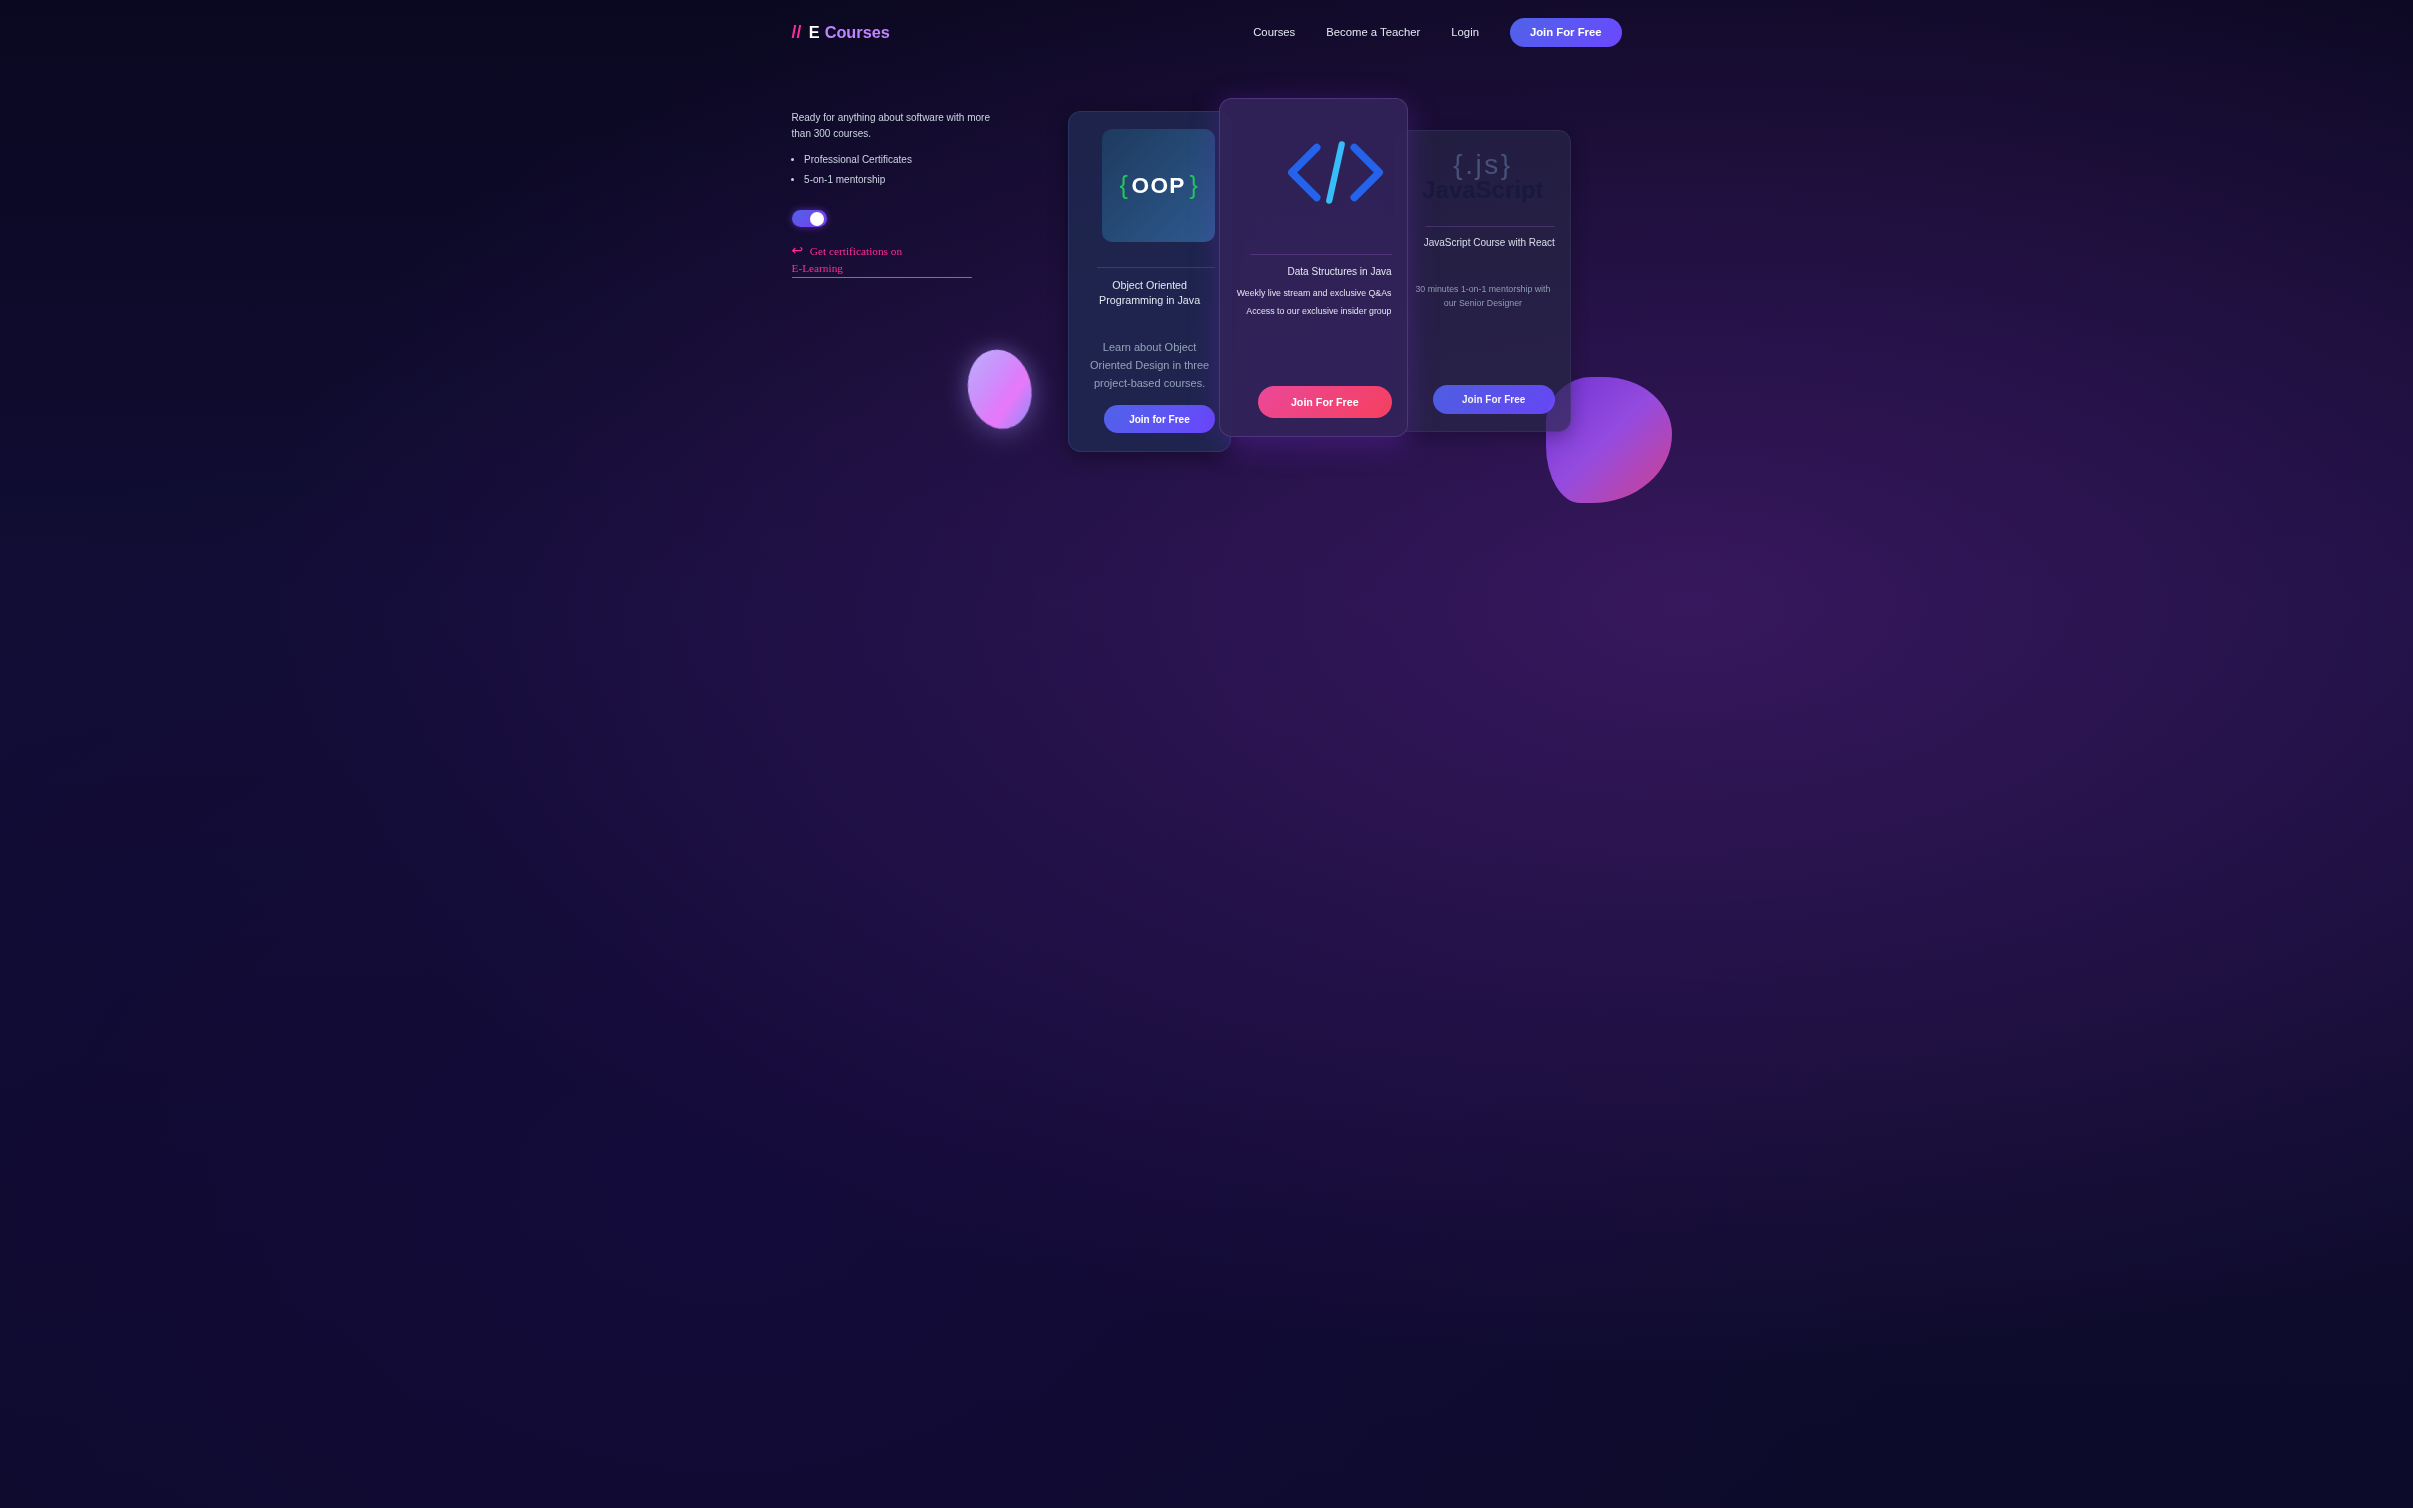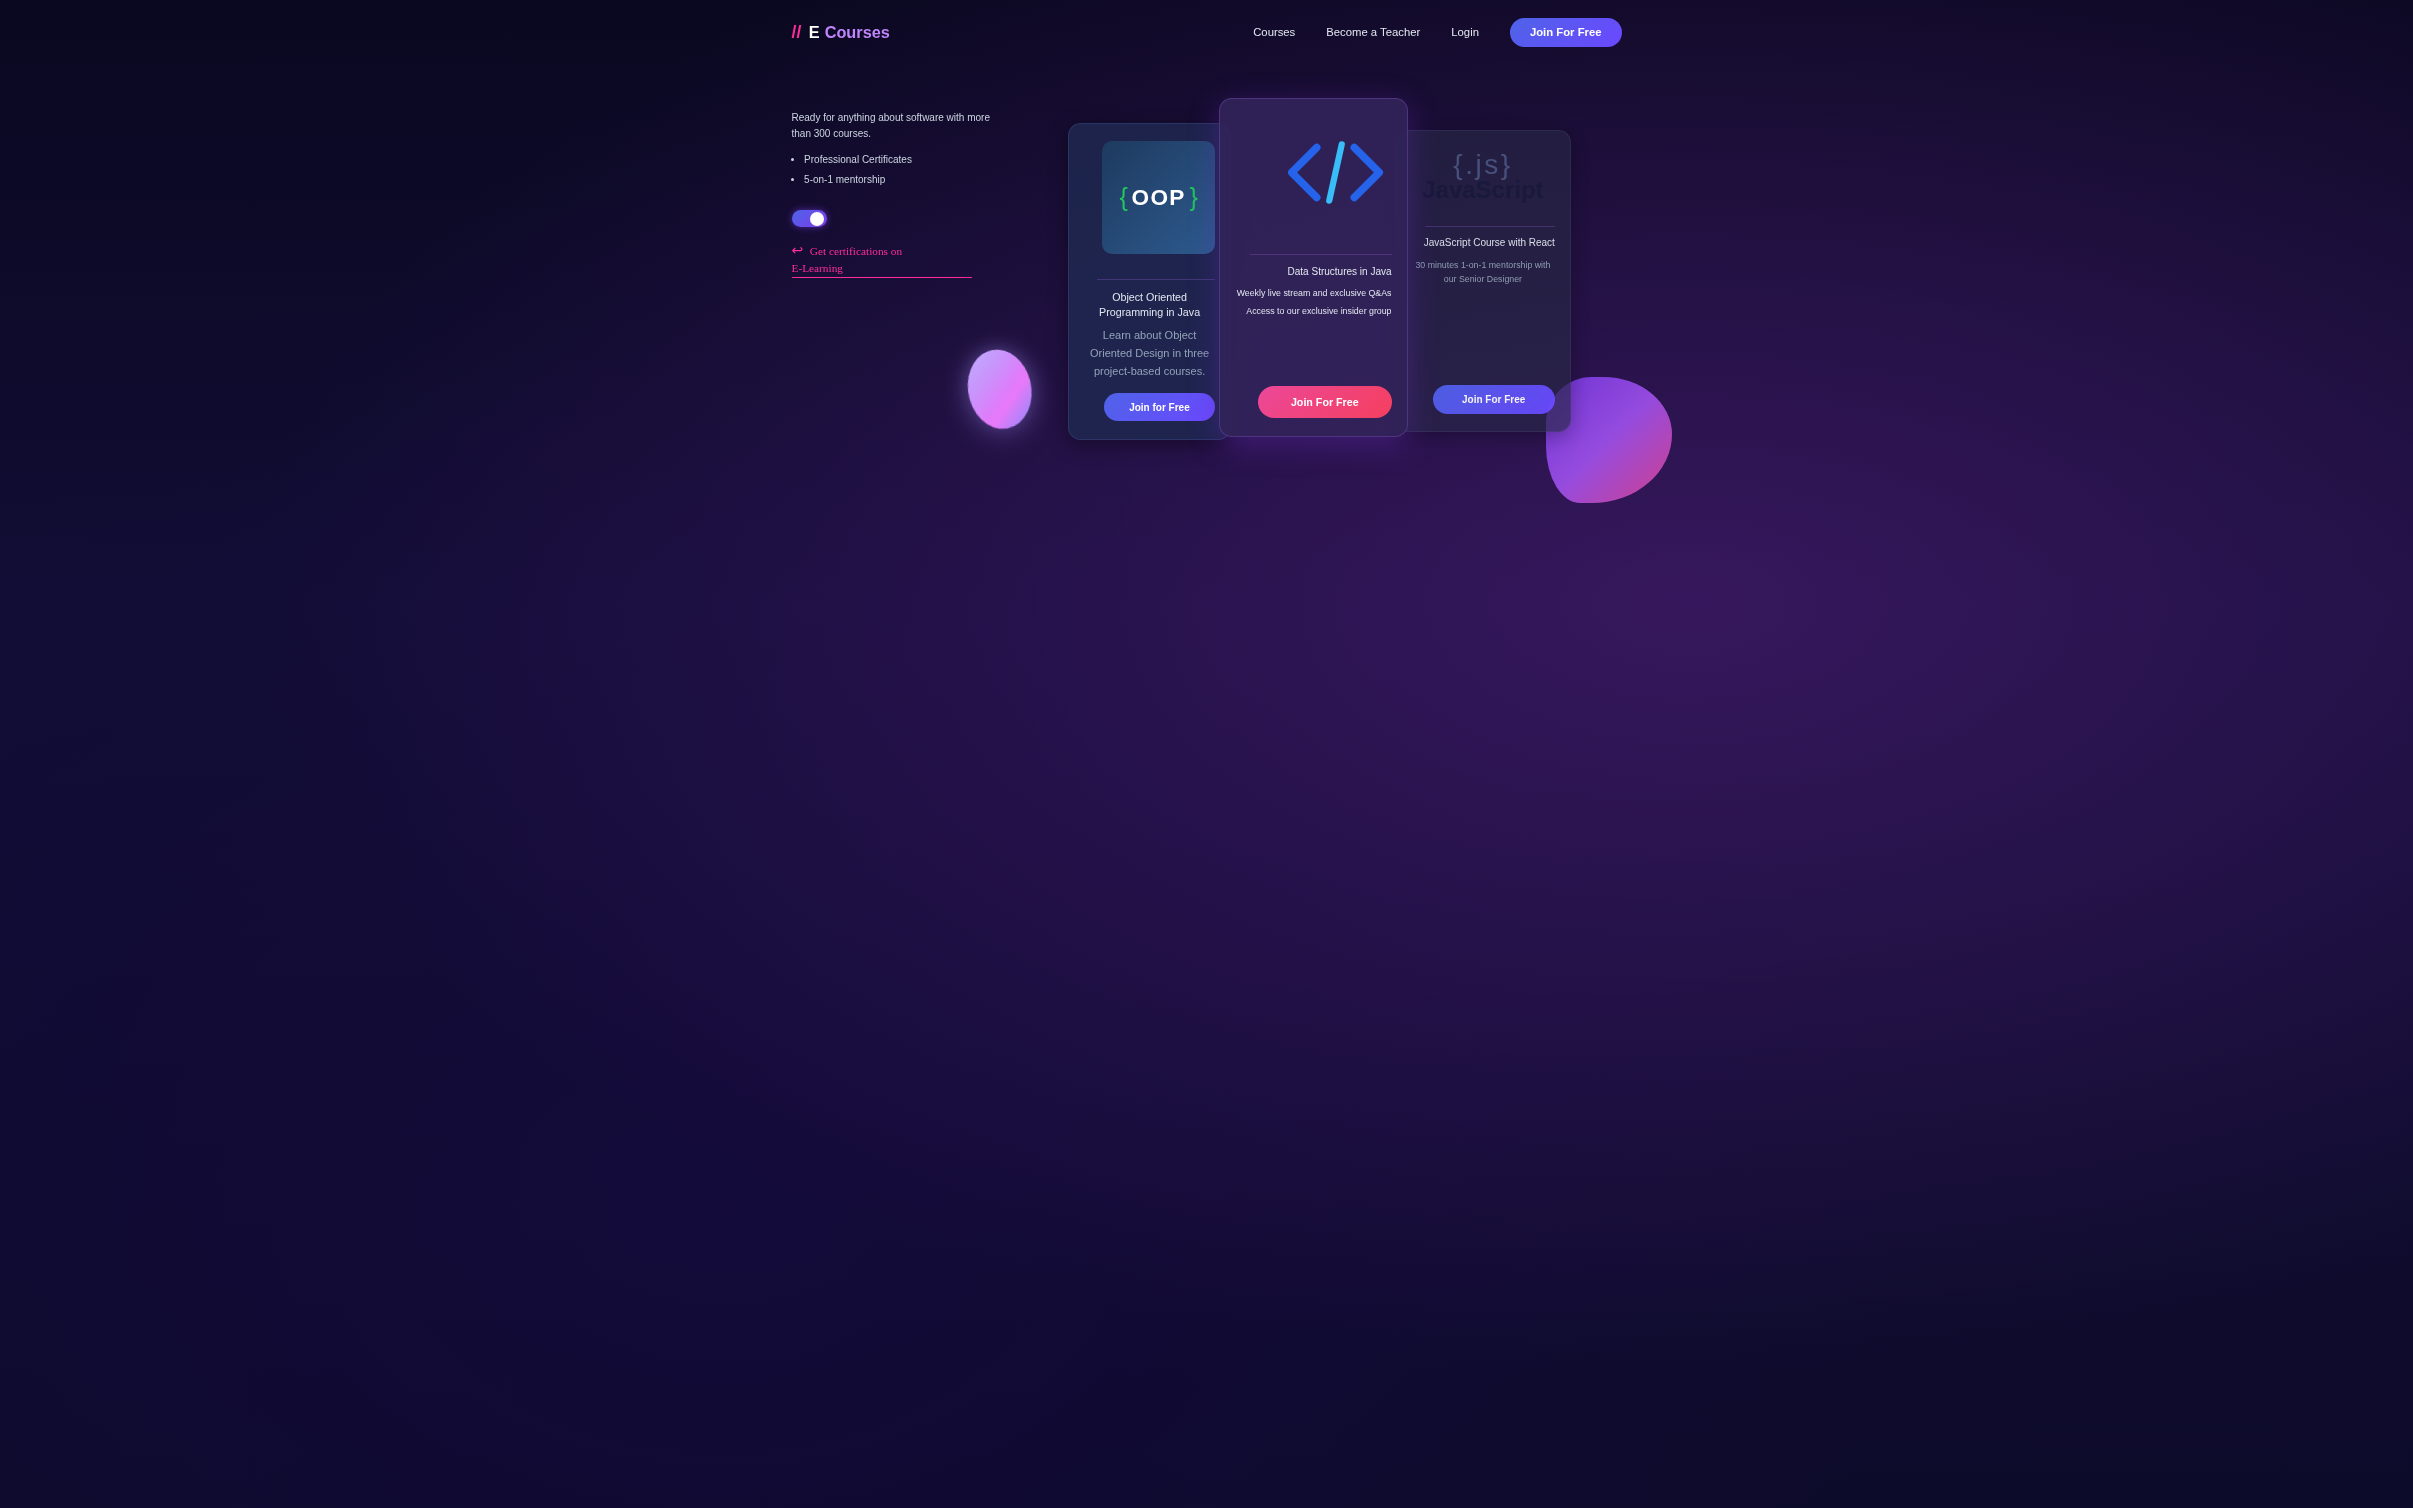--- a/index.html
+++ b/index.html
@@ -338,20 +338,21 @@
       font-weight: 500;
       margin-bottom: 7.5px;
       line-height: 1.4;
     }
 
     .card-description {
       color: #94a3b8;
       font-size: 8.8px;
       line-height: 1.6;
       margin-bottom: 12.6px;
+      margin-top: 24px;
     }
 
     .card-feature {
       color: #e2e8f0;
       font-size: 8.8px;
       line-height: 1.6;
       margin-bottom: 3.8px;
     }
 
     

